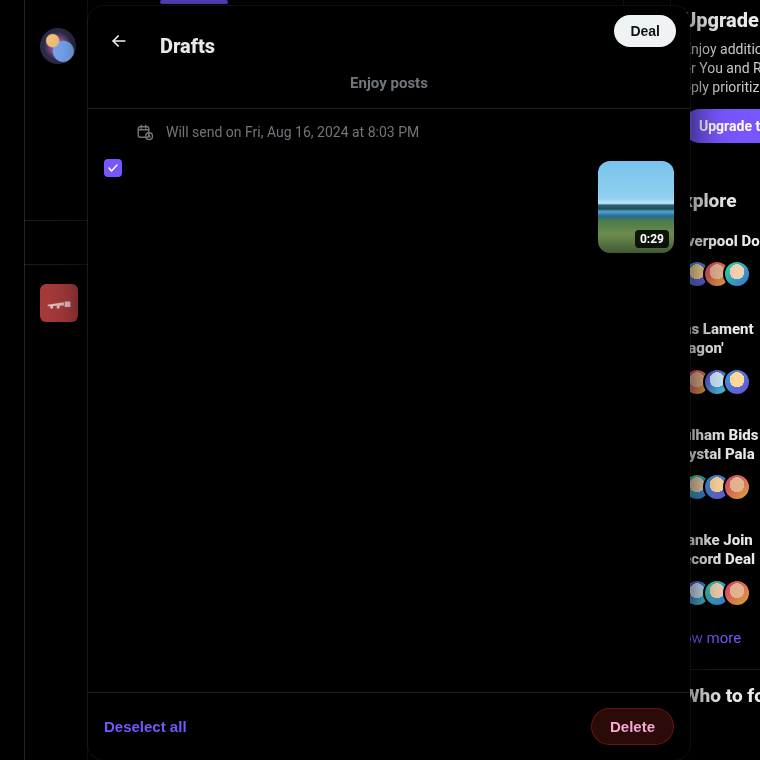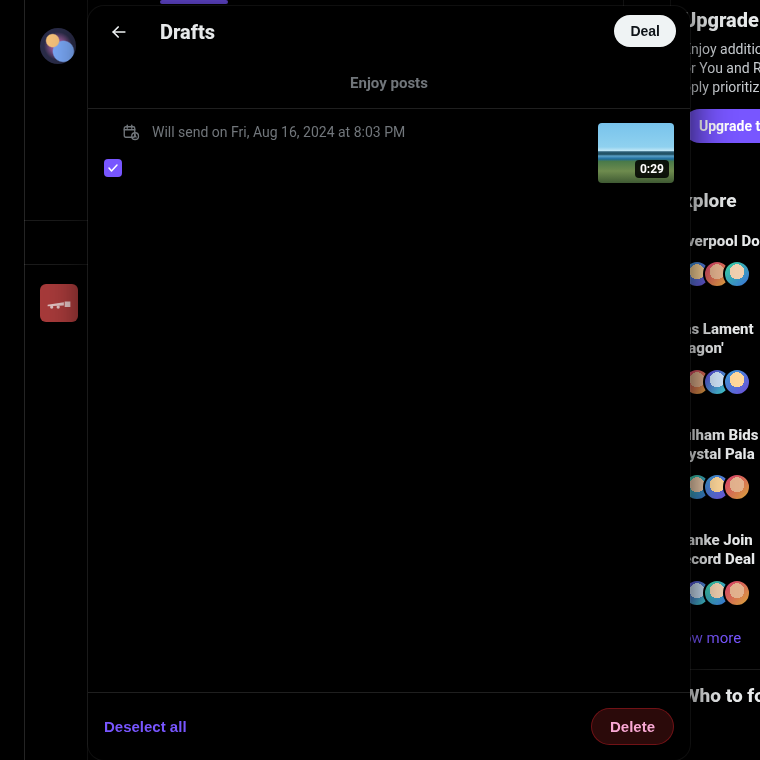--- a/index.html
+++ b/index.html
@@ -48,42 +48,43 @@
   .show-more { color:#7856ff; font-size:15px; margin-top: 22px; display:inline-block;}
   .rc-sep { height:1px; background: rgba(255,255,255,0.1); margin-top: 22px;}
 
   
   .modal {
     position: absolute; left: 88px; top: 6px; width: 602px; height: 754px;
     background: #000; border-radius: 16px; overflow: hidden;
     box-shadow: 0 0 0 1px rgba(255,255,255,0.06), 0 0 40px rgba(0,0,0,0.8);
     display:flex; flex-direction:column;
   }
-  .modal-header { height: 52px; display:flex; align-items:center; padding: 0 14px; position:relative;}
+  .modal-header { height: 52px; display:flex; align-items:flex-end; padding: 0 14px; position:relative;}
   .back-btn { width:34px; height:34px; border-radius:9999px; display:flex; align-items:center; justify-content:center; cursor:pointer;}
   .back-btn svg { width:20px; height:20px; stroke:#eff3f4; stroke-width:2; fill:none; stroke-linecap:round; stroke-linejoin:round;}
   .title { font-size:20px; font-weight:800; margin-left: 24px;}
   .done-btn { position:absolute; right:14px; top:9px; background:#eff3f4; color:#0f1419; font-weight:700; font-size:14px; border:none; border-radius:9999px; padding:8px 16px; cursor:pointer;}
   .tabs { display:flex; border-bottom:1px solid rgba(255,255,255,0.12);}
   .tab { flex:1; text-align:center; padding: 16px 0; font-size:15px; font-weight:700; color:#71767b; cursor:pointer; position:relative;}
   .tab.active { color:#e7e9ea;}
   .tab.active::after { content:""; position:absolute; bottom:-1px; left:50%; transform:translateX(-50%); width:78px; height:4px; background:#7856ff; border-radius:4px;}
 
   .list { flex:1; overflow:auto;}
-  .row { display:flex; align-items:flex-start; padding: 14px 16px 14px 16px; cursor:pointer;}
+  .row { display:flex; align-items:flex-start; padding: 14px 16px 14px 16px; gap: 14px; cursor:pointer;}
   .check-wrap { display:flex; align-items:center; padding-top: 36px;}
   .checkbox { width:18px; height:18px; border-radius:4px; background:#7856ff; display:flex; align-items:center; justify-content:center;}
   .checkbox svg { width:12px; height:12px; stroke:#fff; stroke-width:3; fill:none; stroke-linecap:round; stroke-linejoin:round;}
   .row-main { flex:1; min-width:0;}
   .sched-line { display:flex; align-items:center; gap:12px; color:#71767b; font-size:14px;}
   .sched-line svg { width:18px; height:18px; stroke:#71767b; stroke-width:1.8; fill:none; stroke-linecap:round; stroke-linejoin:round;}
   .thumb {
-    width:76px; height:60px; border-radius:4px; overflow:hidden; position:relative;
+    width:76px; height:92px; border-radius:12px; overflow:hidden; position:relative;
     background:
       linear-gradient(180deg, #78c3ec 0%, #8fd1ef 40%, #bfe6f6 46%, #2d5f78 48%, #1f4e5f 52%, #5aa0c7 55%, #1e6c9b 60%, #4a7a49 64%, #6e8b4e 80%, #3f5a33 100%);
+    margin-top: 38px;
   }
   .thumb .duration {
     position:absolute; right:5px; bottom:5px; background: rgba(0,0,0,0.85); color:#fff;
     font-size:12px; font-weight:700; padding:2px 5px; border-radius:4px;
   }
 
   .modal-footer {
     border-top:1px solid rgba(255,255,255,0.12);
     height:68px; display:flex; align-items:center; justify-content:space-between; padding: 0 16px;
   }

